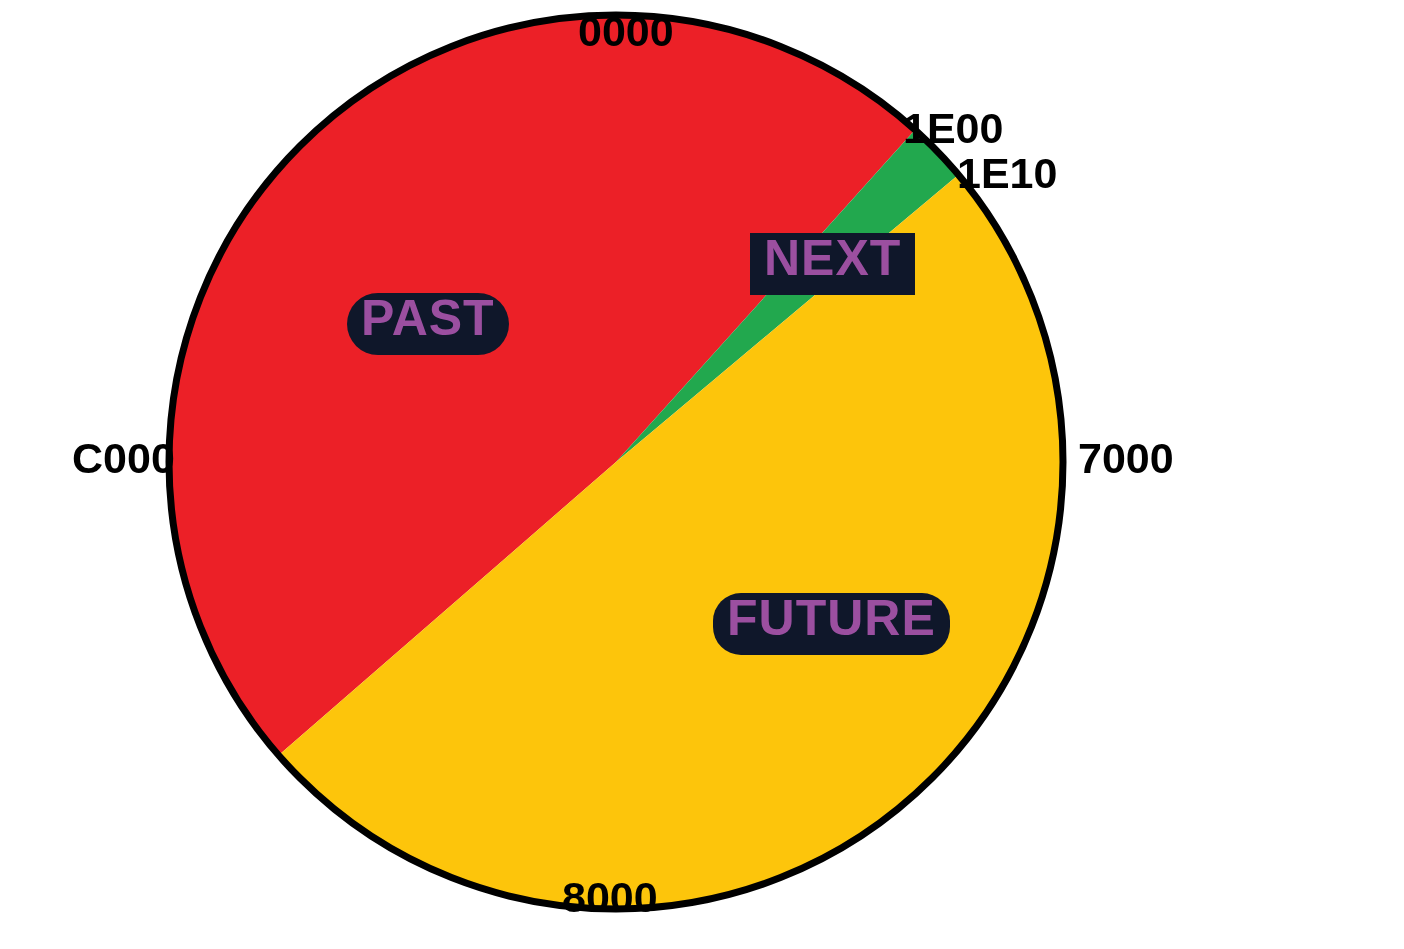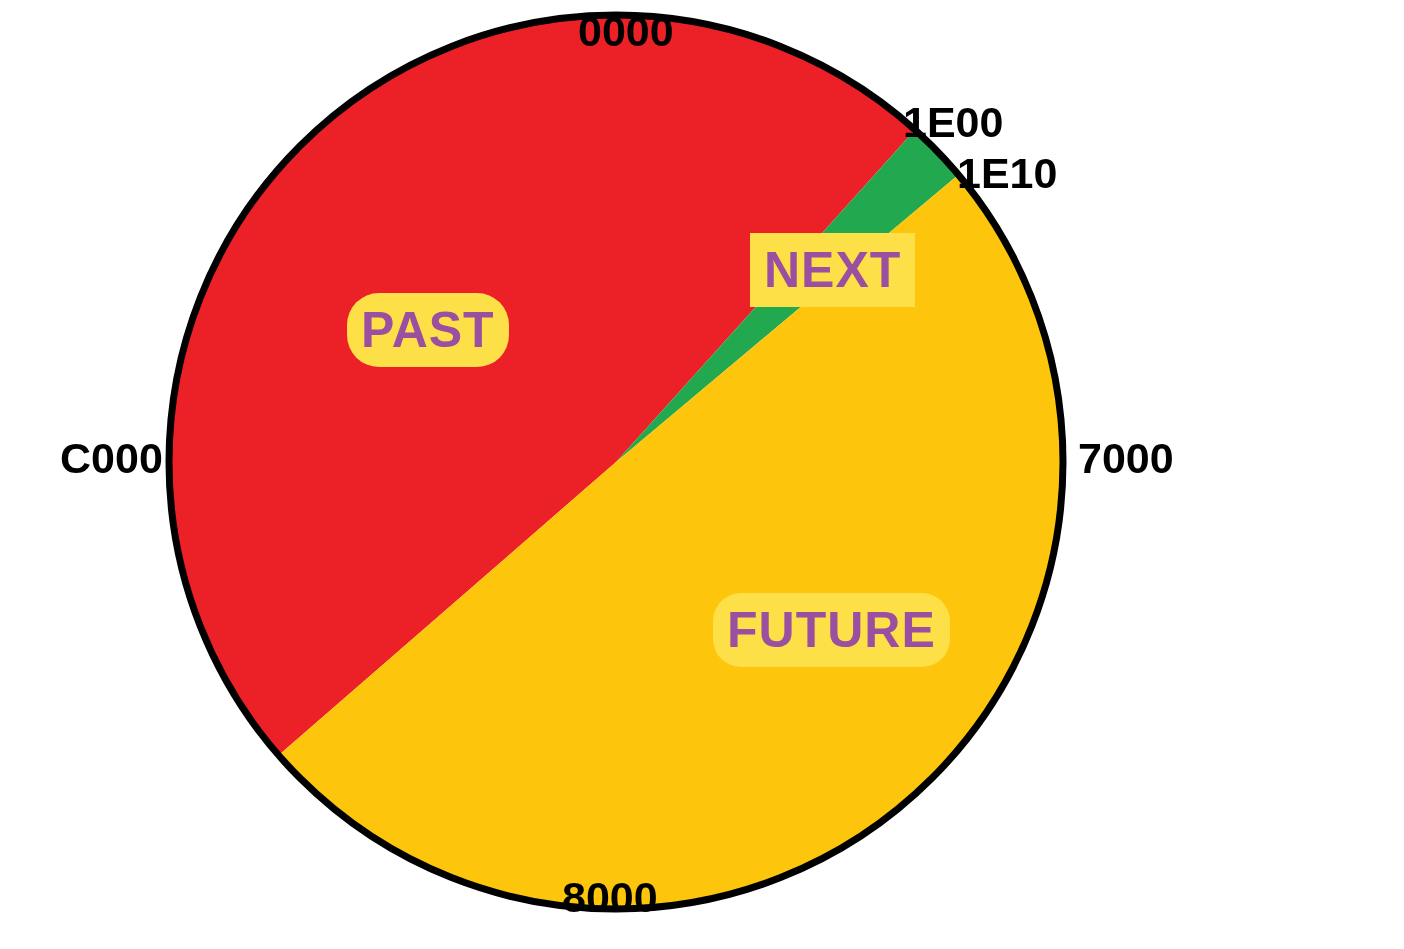--- a/index.html
+++ b/index.html
@@ -36,32 +36,32 @@
     white-space: nowrap;
     line-height: 1;
     letter-spacing: 0px;
   }
   .region-label {
     position: absolute;
     font-family: "Liberation Sans", sans-serif;
     font-weight: bold;
     font-size: 50px;
     color: #9B4FA0;
-    background: #fde047;
+    background: #0f172a;
     white-space: nowrap;
     line-height: 1;
-    padding: 12px 14px 12px 14px;
+    padding: 0 14px 12px 14px;
     letter-spacing: 1px;
   }
   #label-0000 { left: 578px; top: 10px; }
-  #label-1E00 { left: 903px; top: 101px; }
+  #label-1E00 { left: 903px; top: 107px; }
   #label-1E10 { left: 957px; top: 152px; }
   #label-4000 { left: 1078px; top: 437px; }
   #label-8000 { left: 562px; top: 876px; }
-  #label-C000 { left: 60px; top: 437px; }
+  #label-C000 { left: 72px; top: 437px; }
 
   #label-past   { left: 347px; top: 293px; border-radius: 32px; }
   #label-next   { left: 750px; top: 233px; }
   #label-future { left: 713px; top: 593px; border-radius: 28px; }
 </style>
 </head>
 <body>
 
 <div id="stage">
 

